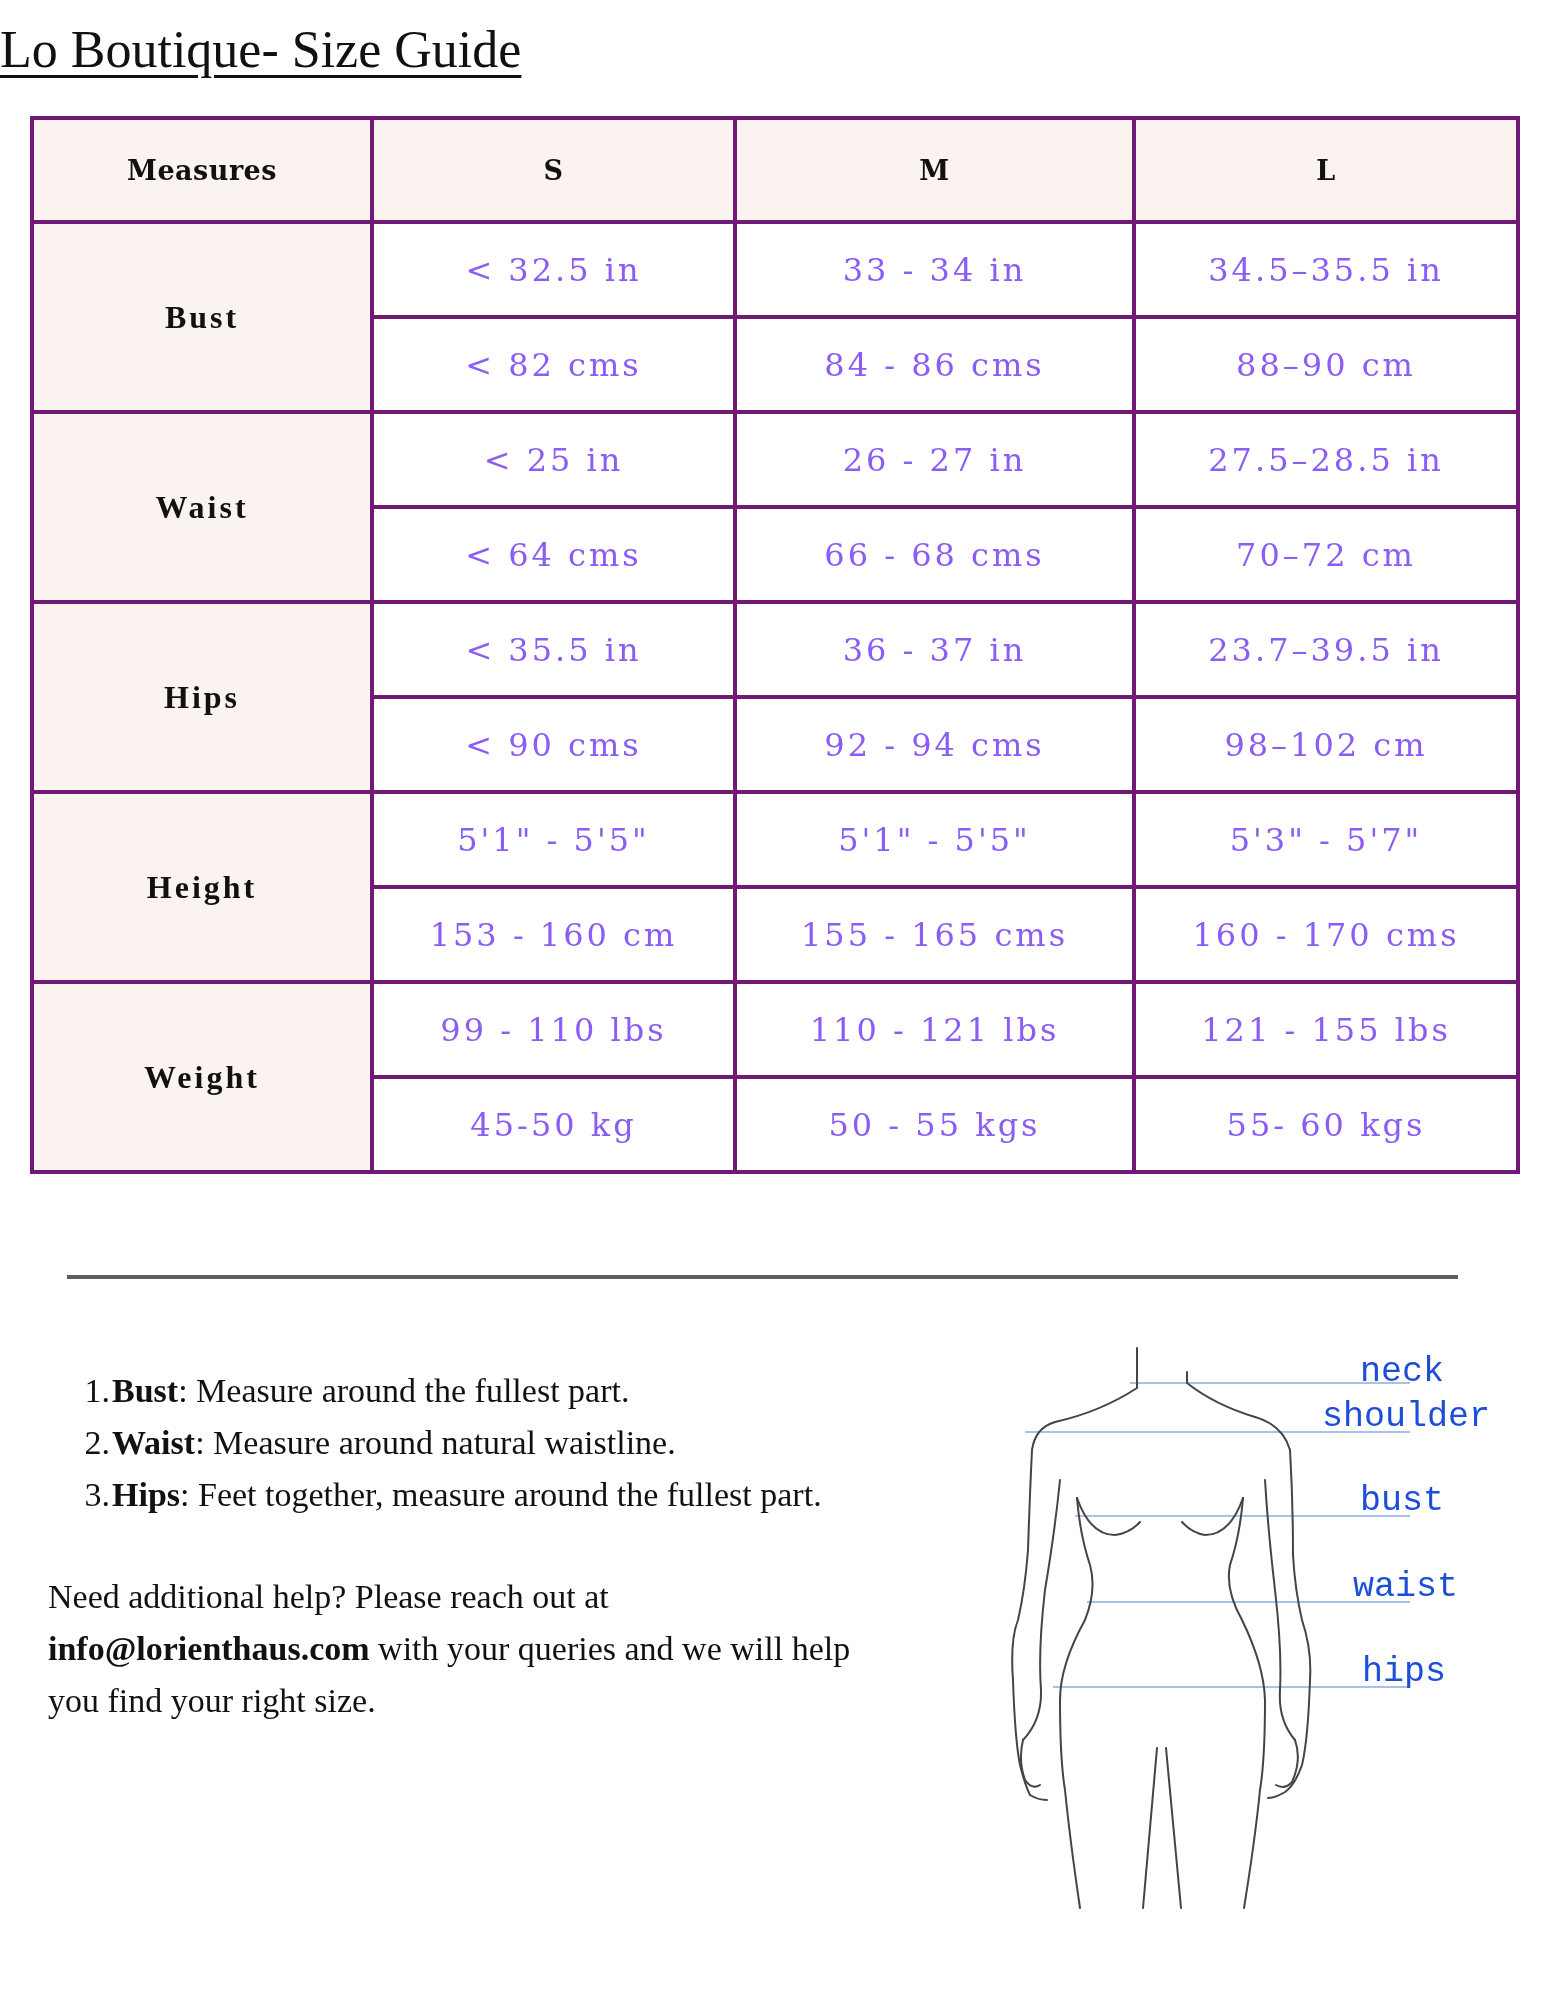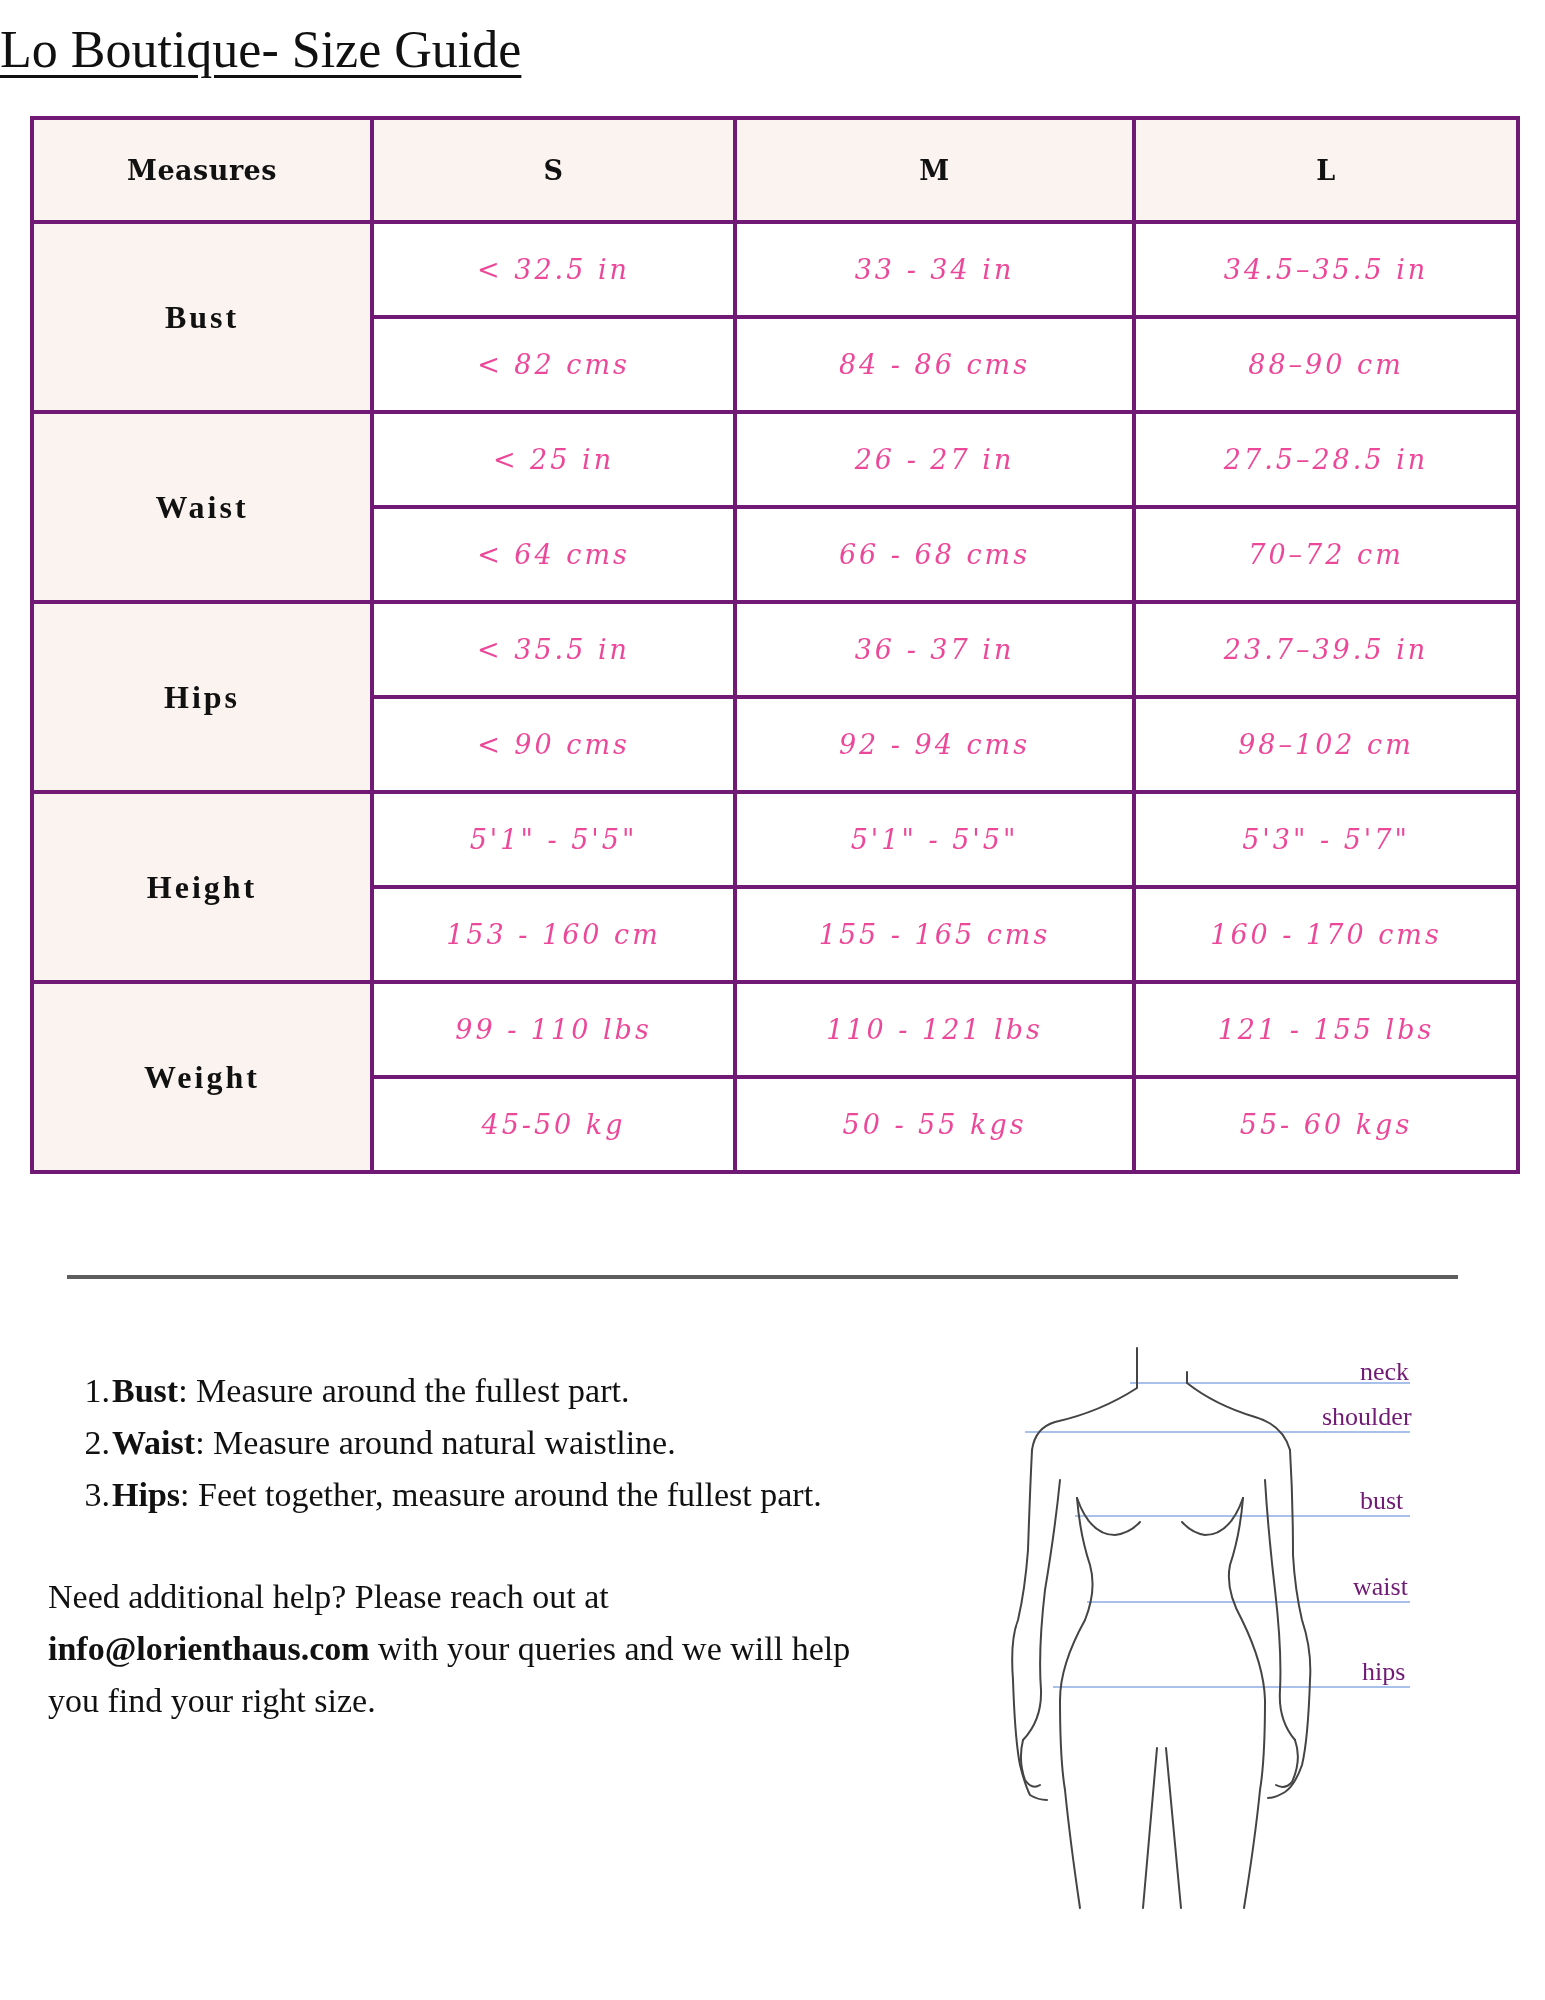--- a/index.html
+++ b/index.html
@@ -3,32 +3,32 @@
 <meta charset="utf-8">
 <style>
   html, body { margin:0; padding:0; background:#ffffff; }
   body { width:1545px; height:2000px; position:relative; overflow:hidden; font-family:"DejaVu Serif", serif; color:#111; }
   .title { position:absolute; left:0; width:1545px; top:14px; text-align:left; font-family:"Liberation Serif", serif; font-size:52px; line-height:72px; }
   .title span { text-decoration:underline; text-decoration-thickness:3px; text-underline-offset:8px; }
   table.guide { position:absolute; left:30px; top:116px; width:1486px; border-collapse:collapse; table-layout:fixed; }
   table.guide td, table.guide th { border:4px solid #701a75; text-align:center; vertical-align:middle; padding:0; }
   table.guide th { background:#faf3ef; height:100px; font-family:"DejaVu Serif", serif; font-weight:bold; font-size:27px; letter-spacing:0.5px; }
   table.guide td.measure { background:#faf3ef; font-weight:bold; font-size:32px; letter-spacing:3px; font-family:"Liberation Serif", serif; }
-  table.guide td.val { height:91px; font-family:"DejaVu Serif", serif; font-size:27px; font-weight:300; letter-spacing:3px; color:#ec4899;font-style:italic; }
+  table.guide td.val { height:91px; font-family:"DejaVu Serif", serif; font-size:32px; font-weight:300; letter-spacing:3px; color:#8b5cf6; }
   .rule { position:absolute; left:67px; top:1275px; width:1391px; height:4px; background:#5e5e5e; }
   .instructions { position:absolute; left:48px; top:1315px; width:860px; font-family:"Liberation Serif", serif; font-size:34px; line-height:52px; }
   .heading { font-weight:bold; margin:0; }
   ol.steps { margin:50px 0 0 0; padding:0 0 0 64px; list-style:none; counter-reset:st; }
   ol.steps li { position:relative; counter-increment:st; margin:0; }
   ol.steps li .num { position:absolute; left:-36px; width:34px; text-align:right; }
   ol.steps li b { font-weight:bold; }
   .help { margin:50px 0 0 0; }
   .help b { font-weight:bold;margin-top:26px; }
   .figure { position:absolute; left:980px; top:1320px; width:480px; height:620px; }
-  .figure .lbl { position:absolute; font-family:Liberation Serif, serif; font-size:26px; color:#701a75; line-height:30px; }
+  .figure .lbl { position:absolute; font-family:Liberation Mono, monospace; font-size:35px; color:#1d4ed8; line-height:30px; }
 </style>
 </head>
 <body>
 
 <div class="title"><span>Lo Boutique- Size Guide</span></div>
 
 <table class="guide">
   <colgroup>
     <col style="width:340px">
     <col style="width:363px">

